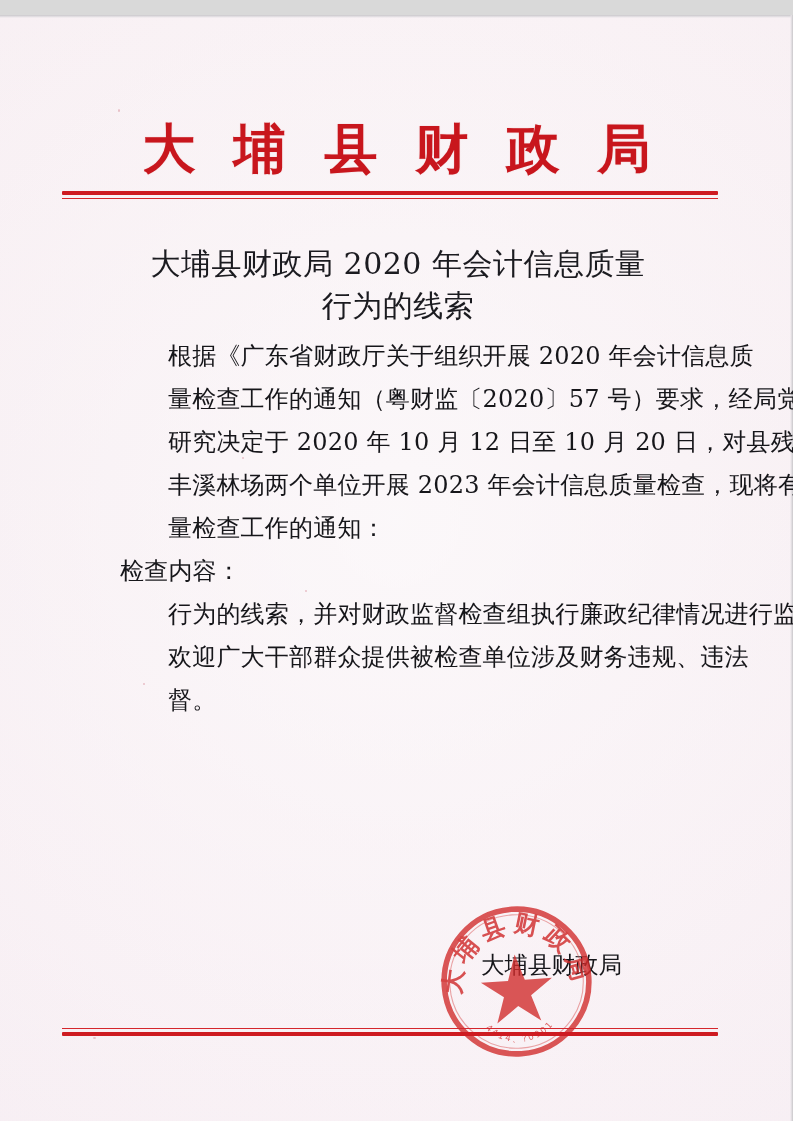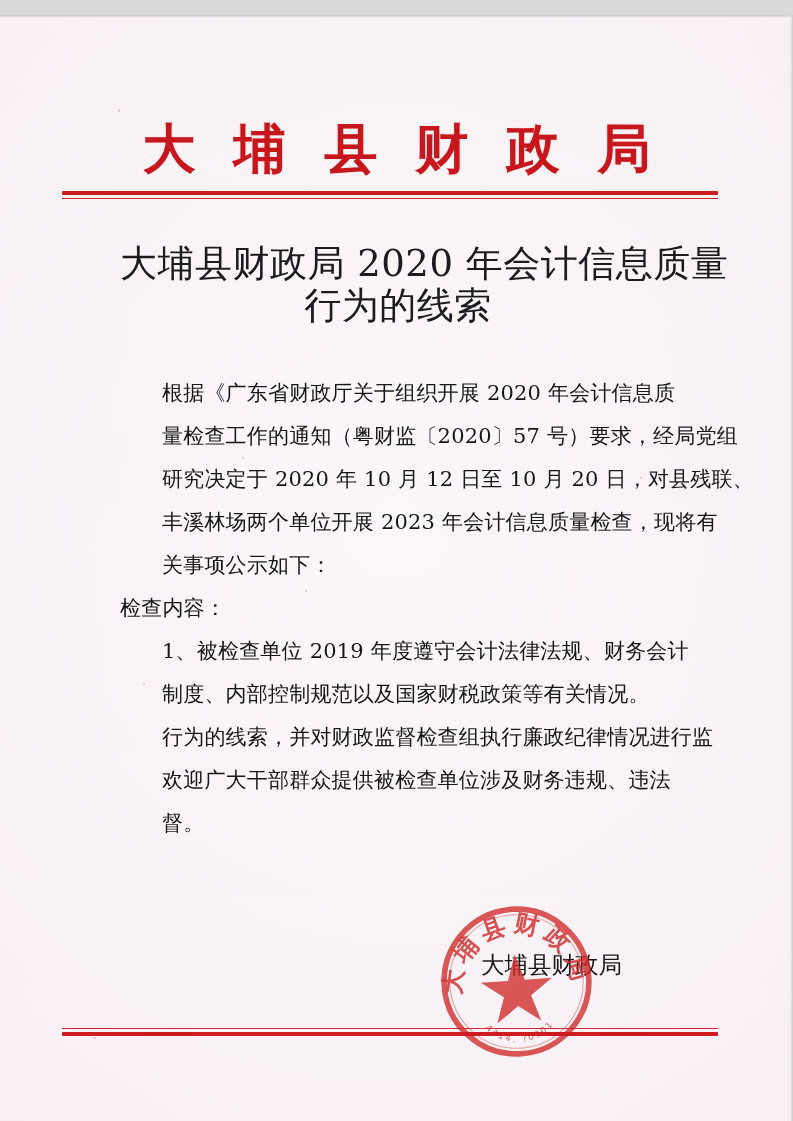--- a/index.html
+++ b/index.html
@@ -81,34 +81,34 @@
   }
 
   
   .doc-title {
     position: absolute;
     left: 120px;
     width: 556px;
     top: 228px;
     text-align: center;
     color: #1b1b20;
-    font-size: 37px;
+    font-size: 30px;
     line-height: 42px;
     letter-spacing: 0.5px;
   }
   .doc-title .tline { display: block; white-space: nowrap; }
 
   
   .body-block {
     position: absolute;
     left: 120px;
     width: 560px;
-    top: 357px;
+    top: 320px;
     color: #16161a;
-    font-size: 21px;
+    font-size: 24px;
     line-height: 43px;
     letter-spacing: 0.2px;
   }
   .para {
     margin: 0;
     text-align: justify;
     text-justify: inter-ideograph;
   }
   .para.indent { text-indent: 2em; }
   .para .line { display: block; white-space: nowrap; }
@@ -191,31 +191,27 @@
     <span class="tline">行为的线索</span>
   </div>
 
   <div class="body-block">
 
     <p class="para indent">
       <span class="line">根据《广东省财政厅关于组织开展 2020 年会计信息质</span>
       <span class="line">量检查工作的通知（粤财监〔2020〕57 号）要求，经局党组</span>
       <span class="line">研究决定于 2020 年 10 月 12 日至 10 月 20 日，对县残联、</span>
       <span class="line">丰溪林场两个单位开展 2023 年会计信息质量检查，现将有</span>
-      <span class="line">关事项公示如下：</span>
+      <span class="line">量检查工作的通知：</span>
     </p>
 
     <p class="para">
       <span class="line">检查内容：</span>
     </p>
 
-    <p class="para indent">
-      <span class="line">1、被检查单位 2019 年度遵守会计法律法规、财务会计</span>
-      <span class="line">制度、内部控制规范以及国家财税政策等有关情况。</span>
-    </p>
 
 
     <p class="para indent">
       <span class="line">行为的线索，并对财政监督检查组执行廉政纪律情况进行监</span>
       <span class="line">欢迎广大干部群众提供被检查单位涉及财务违规、违法</span>
       <span class="line">督。</span>
     </p>
 
 
   </div>

